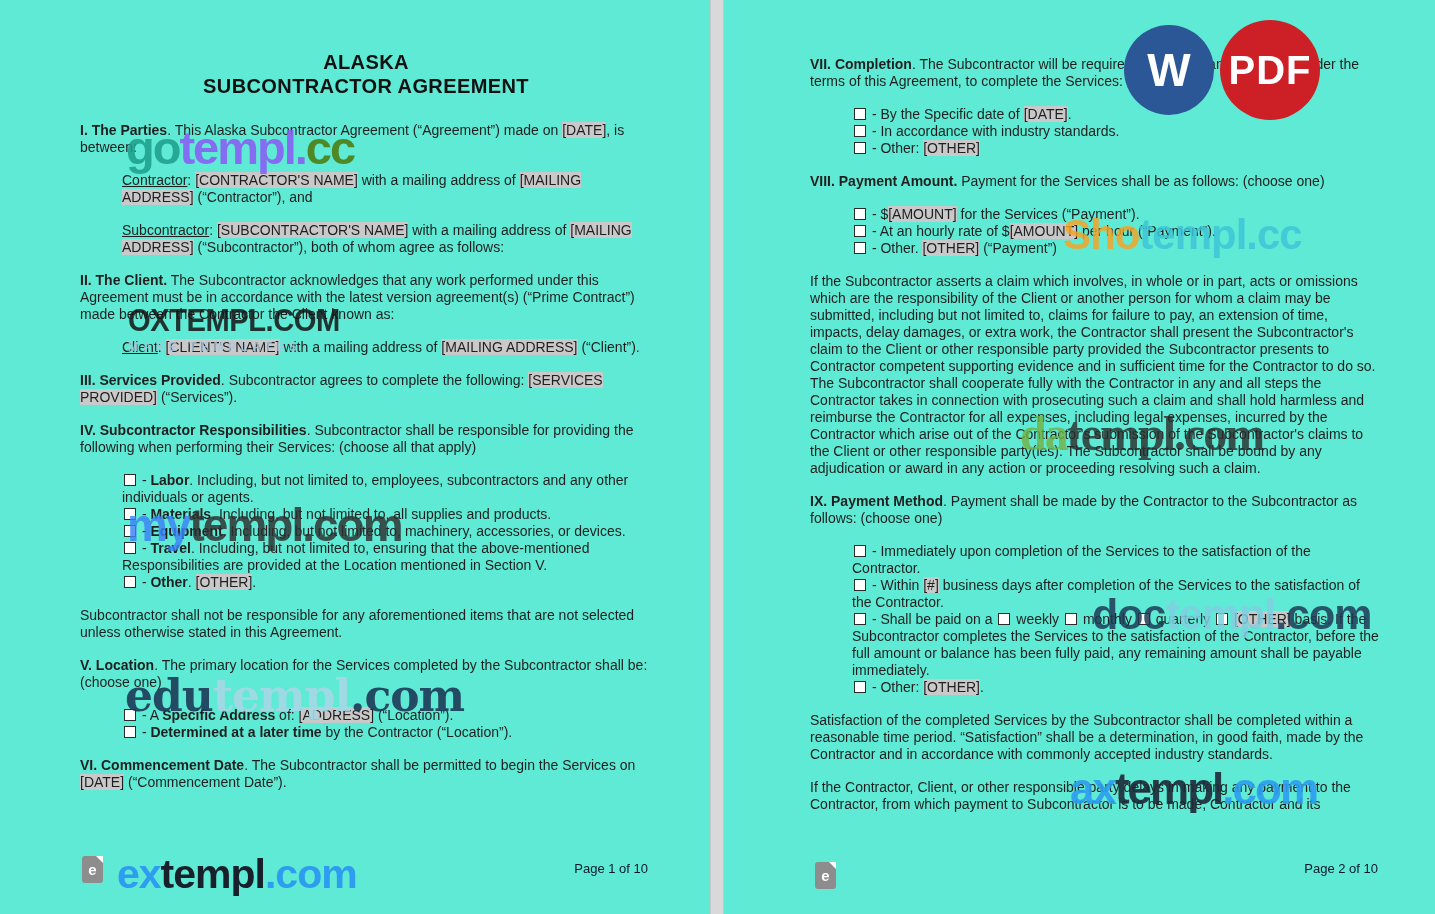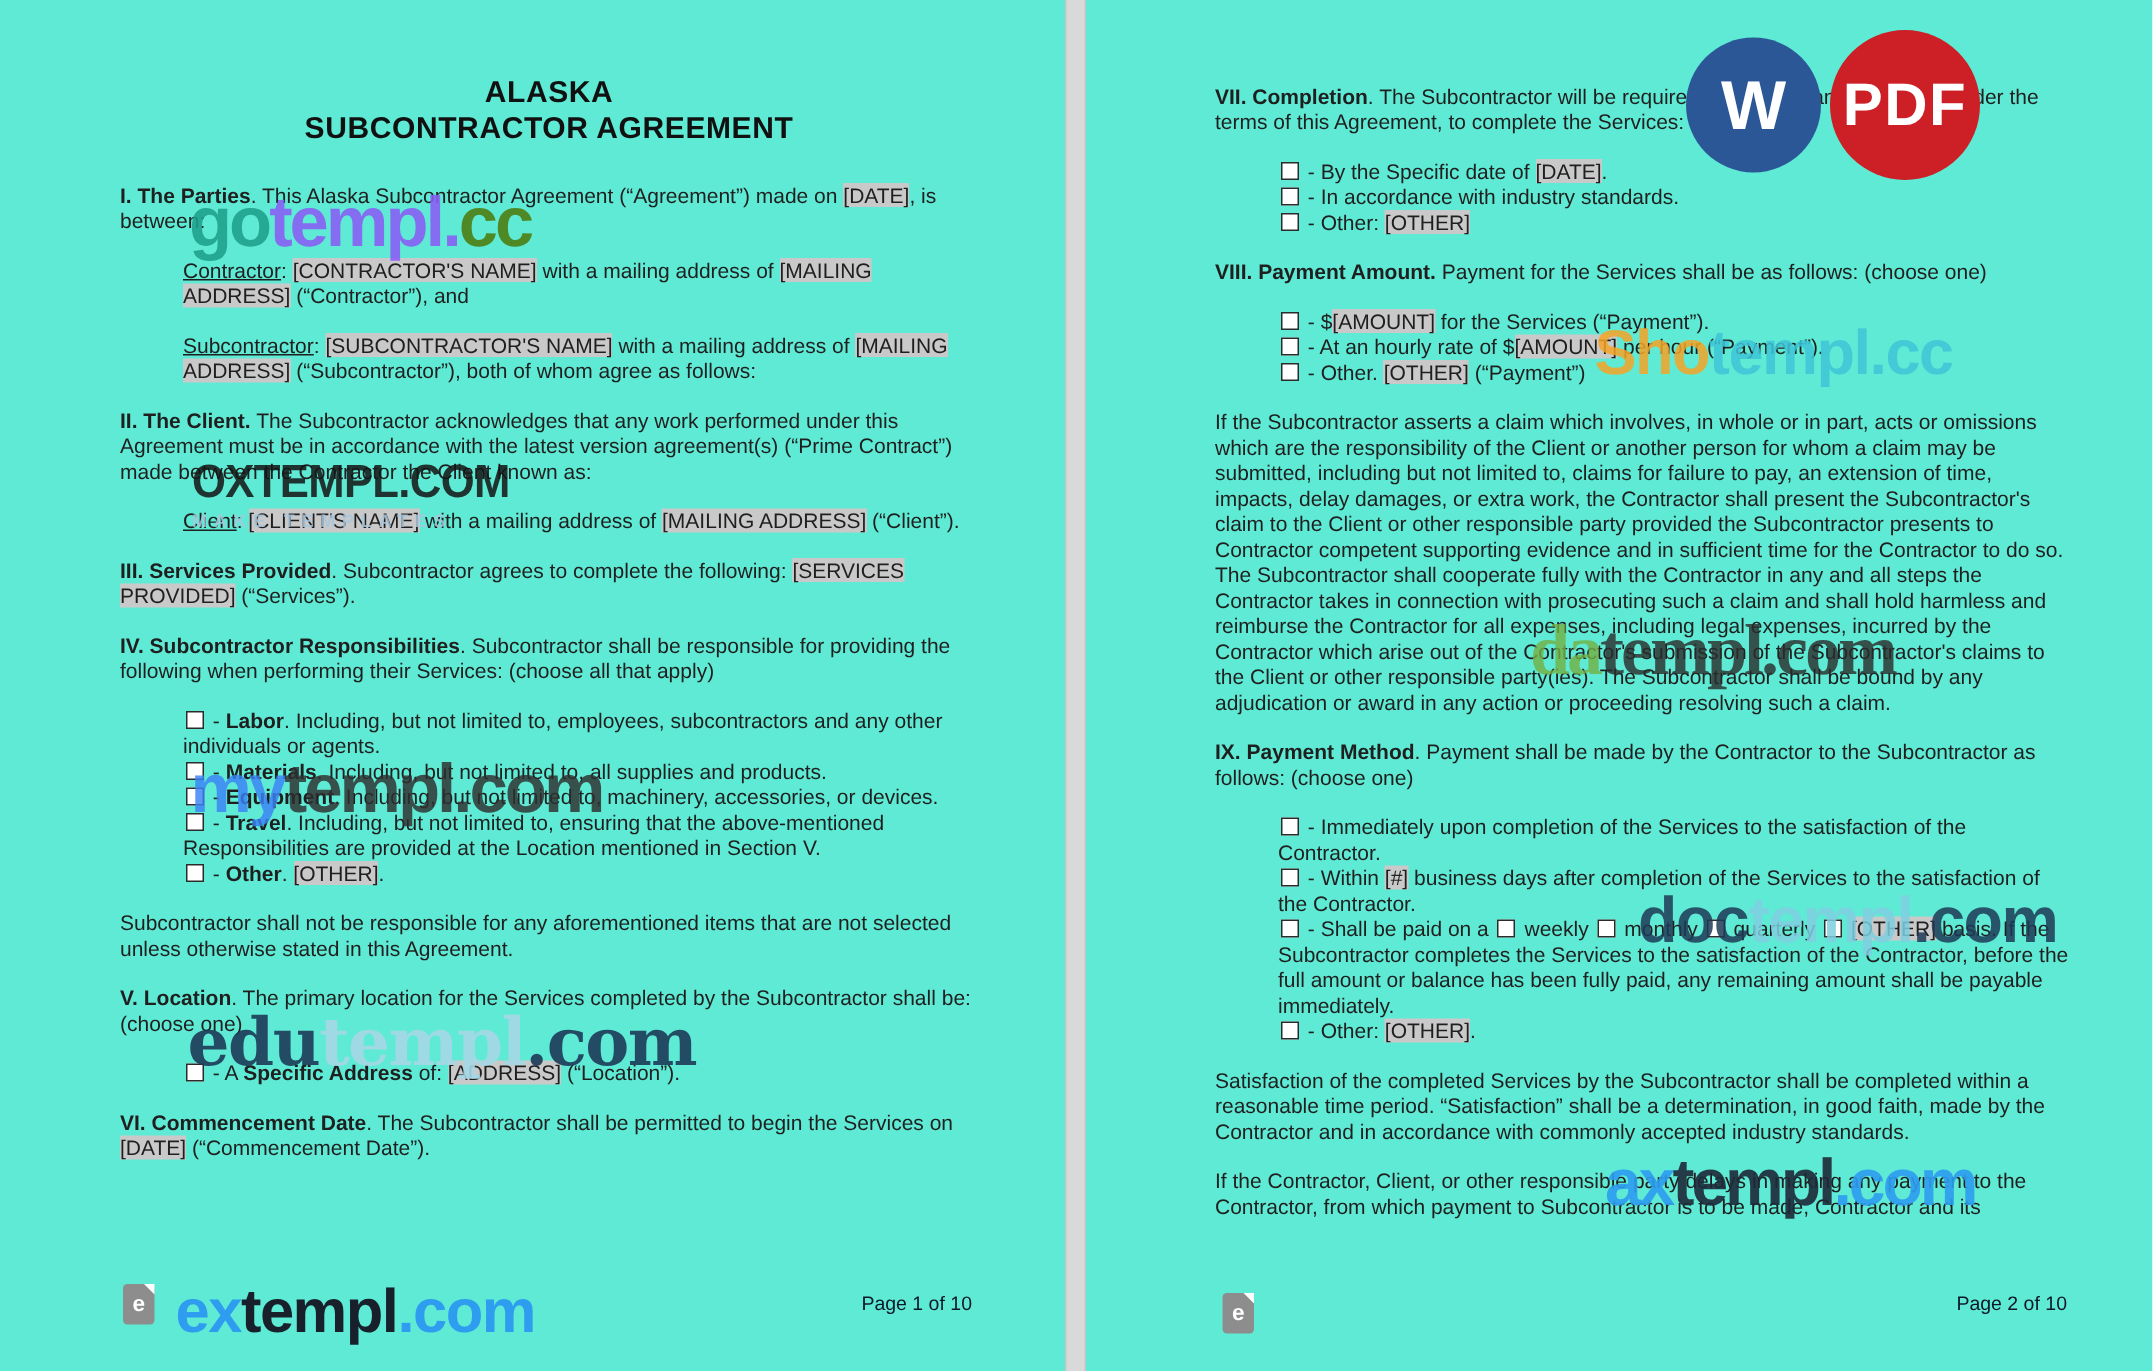--- a/index.html
+++ b/index.html
@@ -81,20 +81,21 @@
       <p class="li"><span class="cb"></span><span> - </span><span class="b">Labor</span><span>. Including, but not limited to, employees, subcontractors and any other individuals or agents.</span></p>
       <p class="li"><span class="cb"></span><span> - </span><span class="b">Materials</span><span>. Including, but not limited to, all supplies and products.</span></p>
       <p class="li"><span class="cb"></span><span> - </span><span class="b">Equipment</span><span>. Including, but not limited to, machinery, accessories, or devices.</span></p>
       <p class="li"><span class="cb"></span><span> - </span><span class="b">Travel</span><span>. Including, but not limited to, ensuring that the above-mentioned Responsibilities are provided at the Location mentioned in Section V.</span></p>
       <p class="li"><span class="cb"></span><span> - </span><span class="b">Other</span><span>. </span><span class="hl">[OTHER]</span><span>.</span></p>
     </div>
     <p class="para"><span>Subcontractor shall not be responsible for any aforementioned items that are not selected unless otherwise stated in this Agreement.</span></p>
     <p class="para"><span class="b">V. Location</span><span>. The primary location for the Services completed by the Subcontractor shall be: (choose one)</span></p>
     <div class="indent gap-after">
       <p class="li"><span class="cb"></span><span> - A </span><span class="b">Specific Address</span><span> of: </span><span class="hl">[ADDRESS]</span><span> (“Location”).</span></p>
+      <p class="li"><span class="cb"></span><span> - </span><span class="b">Determined at a later time</span><span> by the Contractor (“Location”).</span></p>
     </div>
     <p class="para"><span class="b">VI. Commencement Date</span><span>. The Subcontractor shall be permitted to begin the Services on </span><span class="hl">[DATE]</span><span> (“Commencement Date”).</span></p>
   </div>
 </div>
 
 <div class="page" id="right-page">
   <div class="content">
     <p class="para"><span class="b">VII. Completion</span><span>. The Subcontractor will be required, in a workmanlike manner under the terms of this Agreement, to complete the Services:</span></p>
     <div class="indent gap-after">
       <p class="li"><span class="cb"></span><span> - By the Specific date of </span><span class="hl">[DATE]</span><span>.</span></p>

